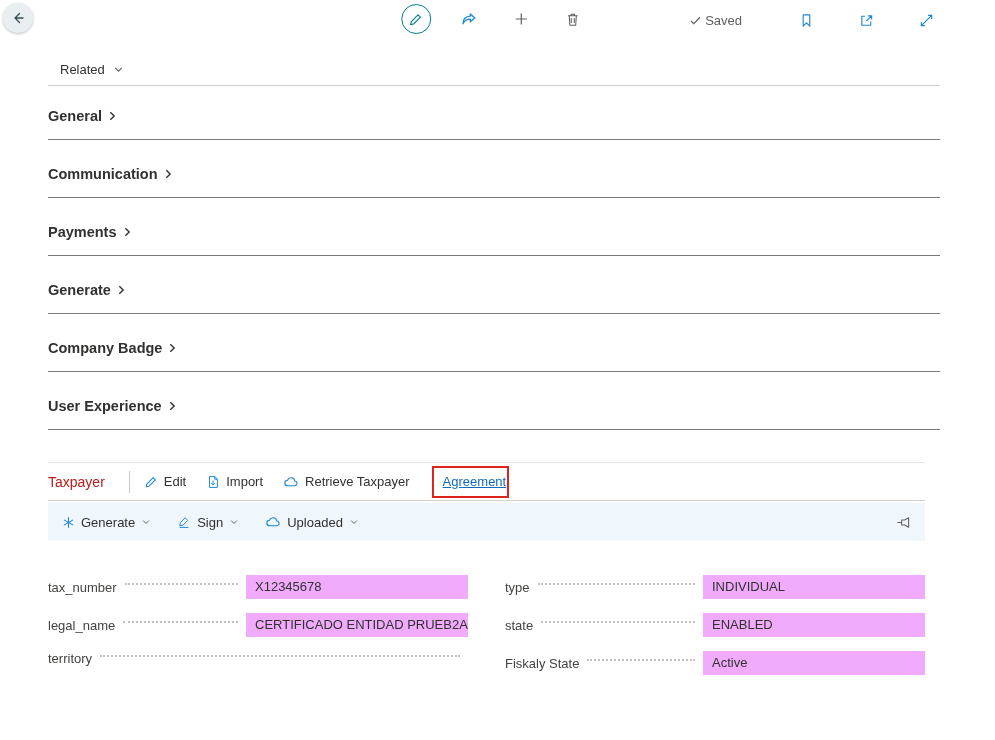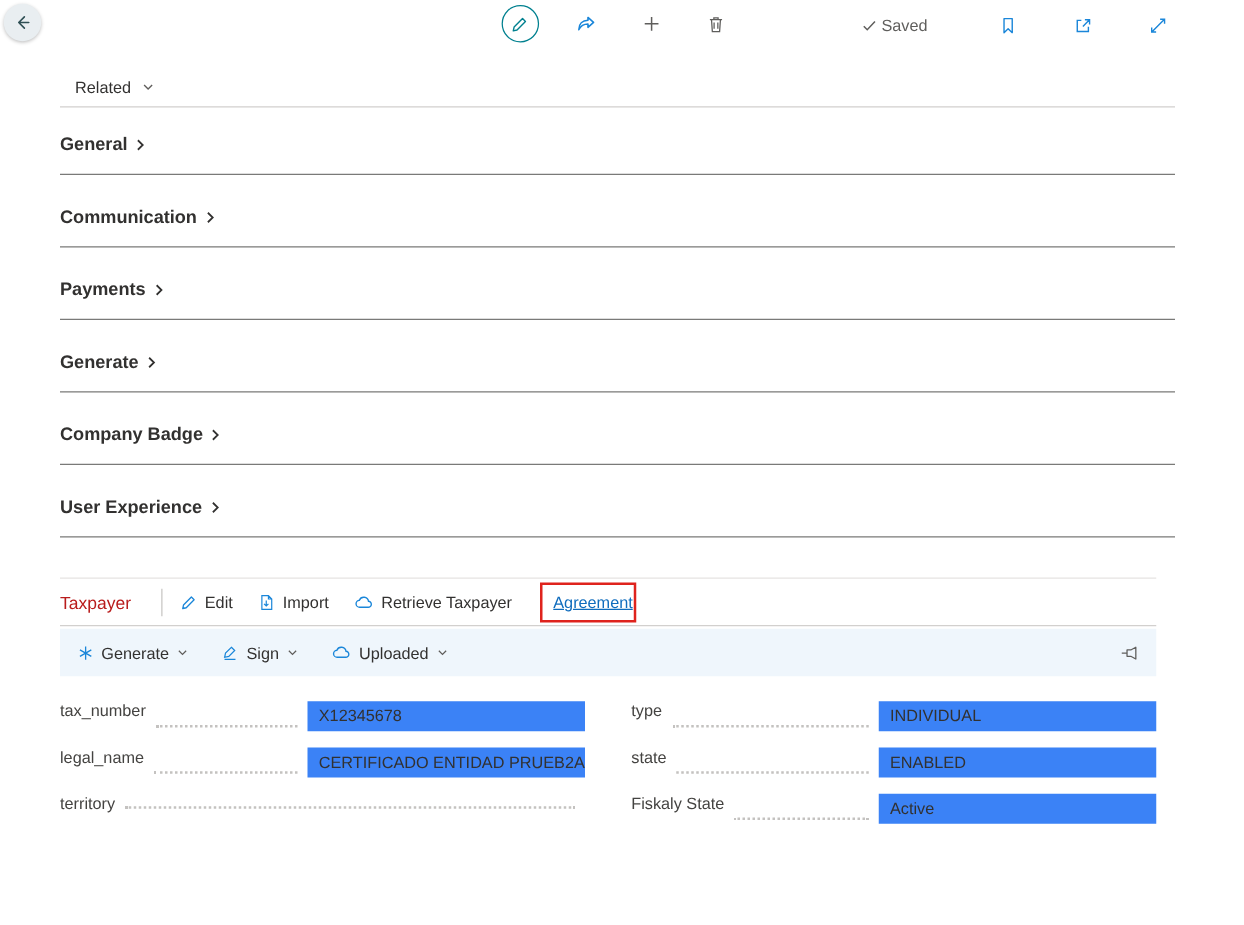--- a/index.html
+++ b/index.html
@@ -121,31 +121,31 @@
     padding: 16px 14px;
     gap: 26px;
   }
   .sub-action { display: flex; align-items: center; gap: 6px; font-size: 13px; color: #323130; }
   .sub-action .ai { color: #1a86d9; }
   .pin-btn { margin-left: auto; color: #5f5e5c; display: flex; align-items: center; }
 
   
   .fields { display: flex; gap: 37px; margin-top: 20px; }
   .fcol { flex: 1; min-width: 0; }
-  .field-row { display: flex; margin-bottom: 13px; }
+  .field-row { display: flex; align-items: center; margin-bottom: 13px; margin-top: 14px; }
   .field-label { font-size: 13px; color: #444341; white-space: nowrap; }
   .leader {
     flex: 1;
     border-bottom: 2px dotted #c4c2c0;
     margin: 0 8px;
     transform: translateY(-3px);
   }
   .field-value {
     width: 222px;
-    background: #3b82f6;
+    background: #f0abfc;
     font-size: 13px;
     color: #323130;
     padding: 4px 9px 5px 9px;
     white-space: nowrap;
     overflow: hidden;
   }
 </style>
 </head>
 <body>
 

